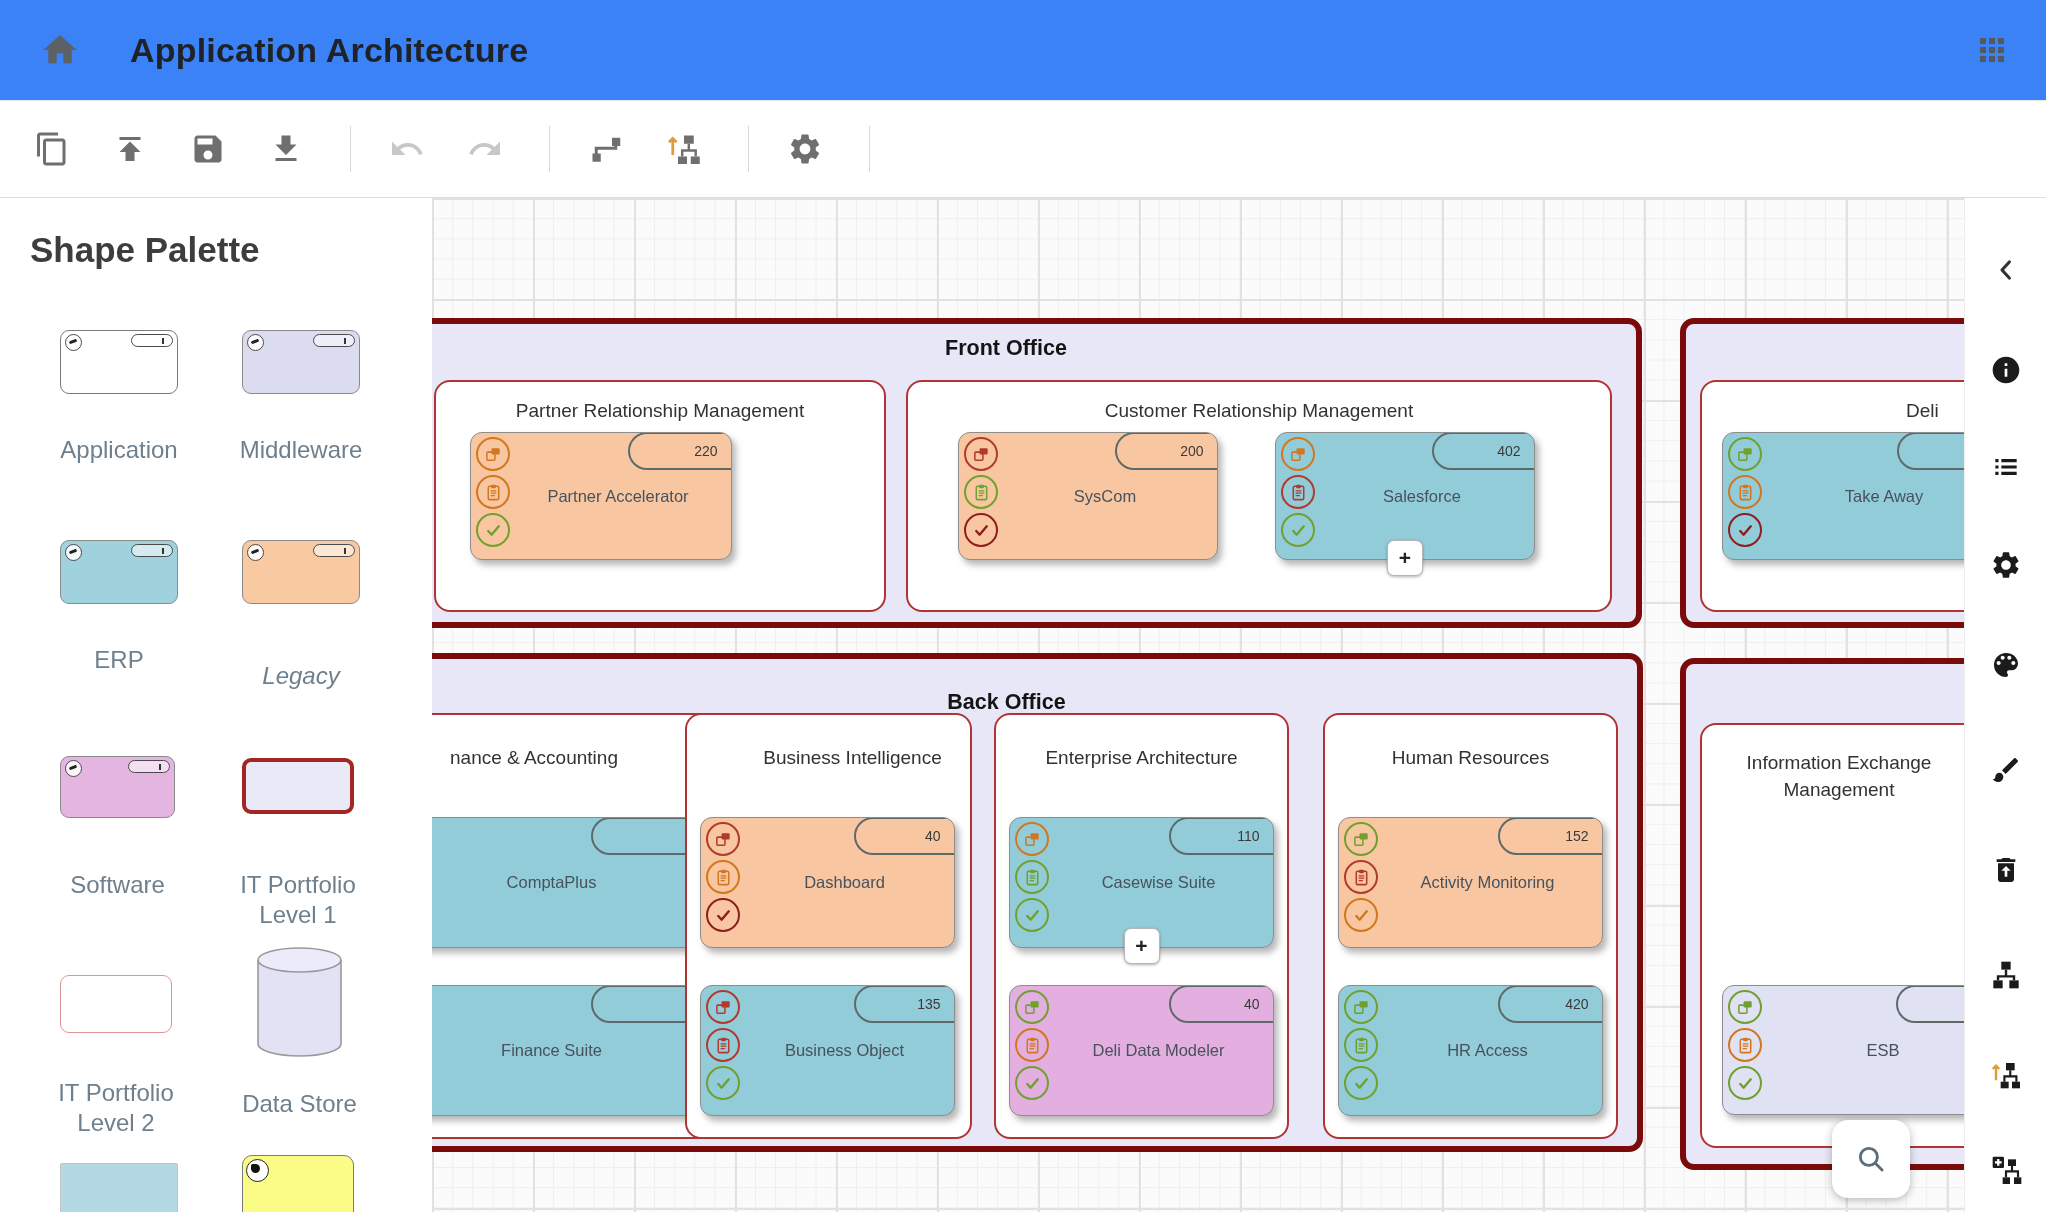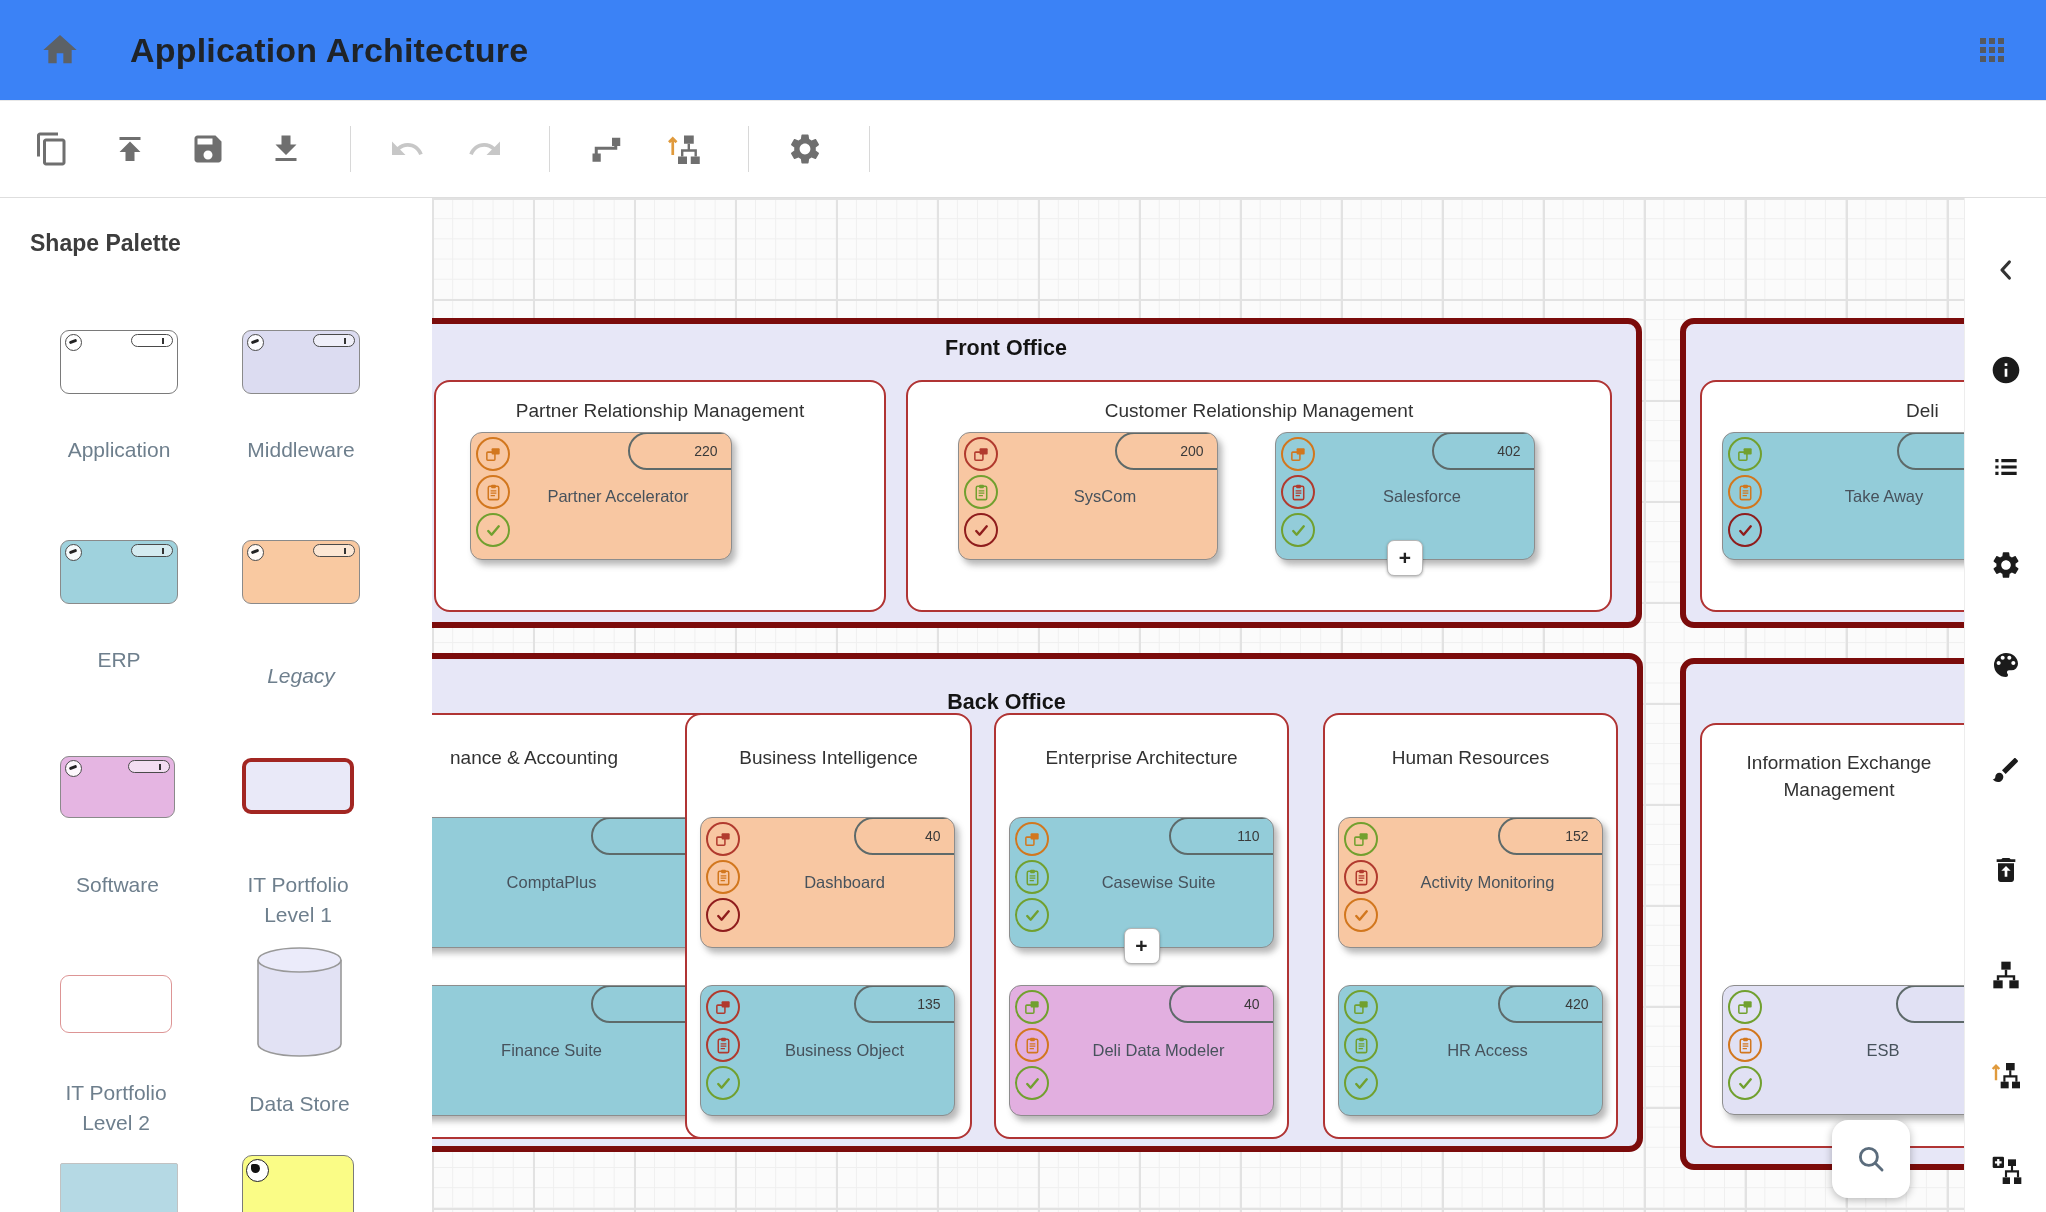--- a/index.html
+++ b/index.html
@@ -12,24 +12,24 @@
   #page-title{margin-left:46px;font-size:34px;font-weight:bold;color:#1f2328;letter-spacing:.2px;}
   #apps-btn{position:absolute;right:30px;top:26px;width:48px;height:48px;display:flex;align-items:center;justify-content:center;cursor:pointer;}
   
   #toolbar{position:absolute;left:0;top:101px;width:2046px;height:97px;background:#fff;
            border-bottom:1px solid #dedede;display:flex;align-items:center;padding-left:30px;box-sizing:border-box;}
   .tbtn{width:44px;height:44px;margin-right:34px;display:flex;align-items:center;justify-content:center;cursor:pointer;}
   .tdiv{width:1px;height:46px;background:#d8d8d8;margin:0 34px 0 8px;}
   
   #palette{position:absolute;left:0;top:198px;width:432px;height:1014px;background:#fff;
            border-right:1px solid #dcdcdc;overflow:hidden;}
-  #palette-title{position:absolute;left:30px;top:32px;font-size:23px;font-weight:bold;color:#3d3d3d;}
+  #palette-title{position:absolute;left:30px;top:32px;font-size:35px;font-weight:bold;color:#3d3d3d;}
   .pal-item{position:absolute;cursor:grab;}
   .pal-shape{position:relative;border-radius:9px;box-sizing:border-box;}
-  .pal-label{position:absolute;width:150px;text-align:center;font-size:21px;line-height:30px;color:#6e7f8d;}
+  .pal-label{position:absolute;width:150px;text-align:center;font-size:24px;line-height:30px;color:#6e7f8d;}
   .pcirc{position:absolute;left:4px;top:3px;width:17px;height:17px;border:1.6px solid #4a4a4a;border-radius:50%;
          background:rgba(255,255,255,.9);box-sizing:border-box;}
   .pcirc:after{content:"";position:absolute;left:3px;top:5px;width:8px;height:3px;background:#222;border-radius:2px;transform:rotate(-20deg);}
   .ppill{position:absolute;right:4px;top:3px;width:42px;height:13px;border:1.4px solid #4a4a4a;border-radius:7px;
          background:rgba(255,255,255,.55);box-sizing:border-box;}
   .ppill:after{content:"";position:absolute;right:8px;top:3px;width:1.6px;height:6px;background:#333;}
   .notecirc{position:absolute;left:3px;top:3px;width:23px;height:23px;background:#fff;border:1.6px solid #222;
             border-radius:50%;box-sizing:border-box;}
   .notecirc:after{content:"";position:absolute;left:4px;top:4px;width:9px;height:9px;background:#111;border-radius:2px 5px 5px 5px;}
   
@@ -315,21 +315,21 @@
       <div class="grouptitle" style="top: 549px; left: 18px; white-space: nowrap;">nance &amp; Accounting</div>
       <div class="card" style="left: -177px; top: 619px; width: 559px; height: 131px; background: rgb(147, 204, 217);">
         <div class="cardname">ComptaPlus</div>
         <div class="badge-pill" style="width: 224px;">150</div>
       </div>
       <div class="card" style="left: -177px; top: 787px; width: 559px; height: 131px; background: rgb(147, 204, 217);">
         <div class="cardname">Finance Suite</div>
         <div class="badge-pill" style="width: 224px;">20</div>
       </div>
       <div class="panel" style="left: 253px; top: 515px; width: 287px; height: 426px;"></div>
-      <div class="grouptitle" style="top: 549px; left: 253px; width: 287px; text-align: center;">Business Intelligence</div>
+      <div class="grouptitle" style="top: 549px; left: 253px; width: 287px; text-align: center; padding-left: 24px;">Business Intelligence</div>
       <div class="card" style="left: 268px; top: 619px; width: 255px; height: 131px; background: rgb(248, 199, 162);">
         <div class="ci-stack">
           <div class="ci" style="border-color: rgb(177, 58, 46);">
             <svg width="19" height="19" viewBox="0 0 20 20" xmlns="http://www.w3.org/2000/svg">
               <rect x="3" y="7.5" width="8.5" height="8.5" rx="1" fill="none" stroke="#b13a2e" stroke-width="1.6"></rect>
               <rect x="8" y="3.5" width="8.5" height="6.5" rx="1" fill="#b13a2e"></rect>
             </svg>
           </div>
           <div class="ci" style="border-color: rgb(210, 119, 30);">
             <svg width="19" height="19" viewBox="0 0 20 20" xmlns="http://www.w3.org/2000/svg">

